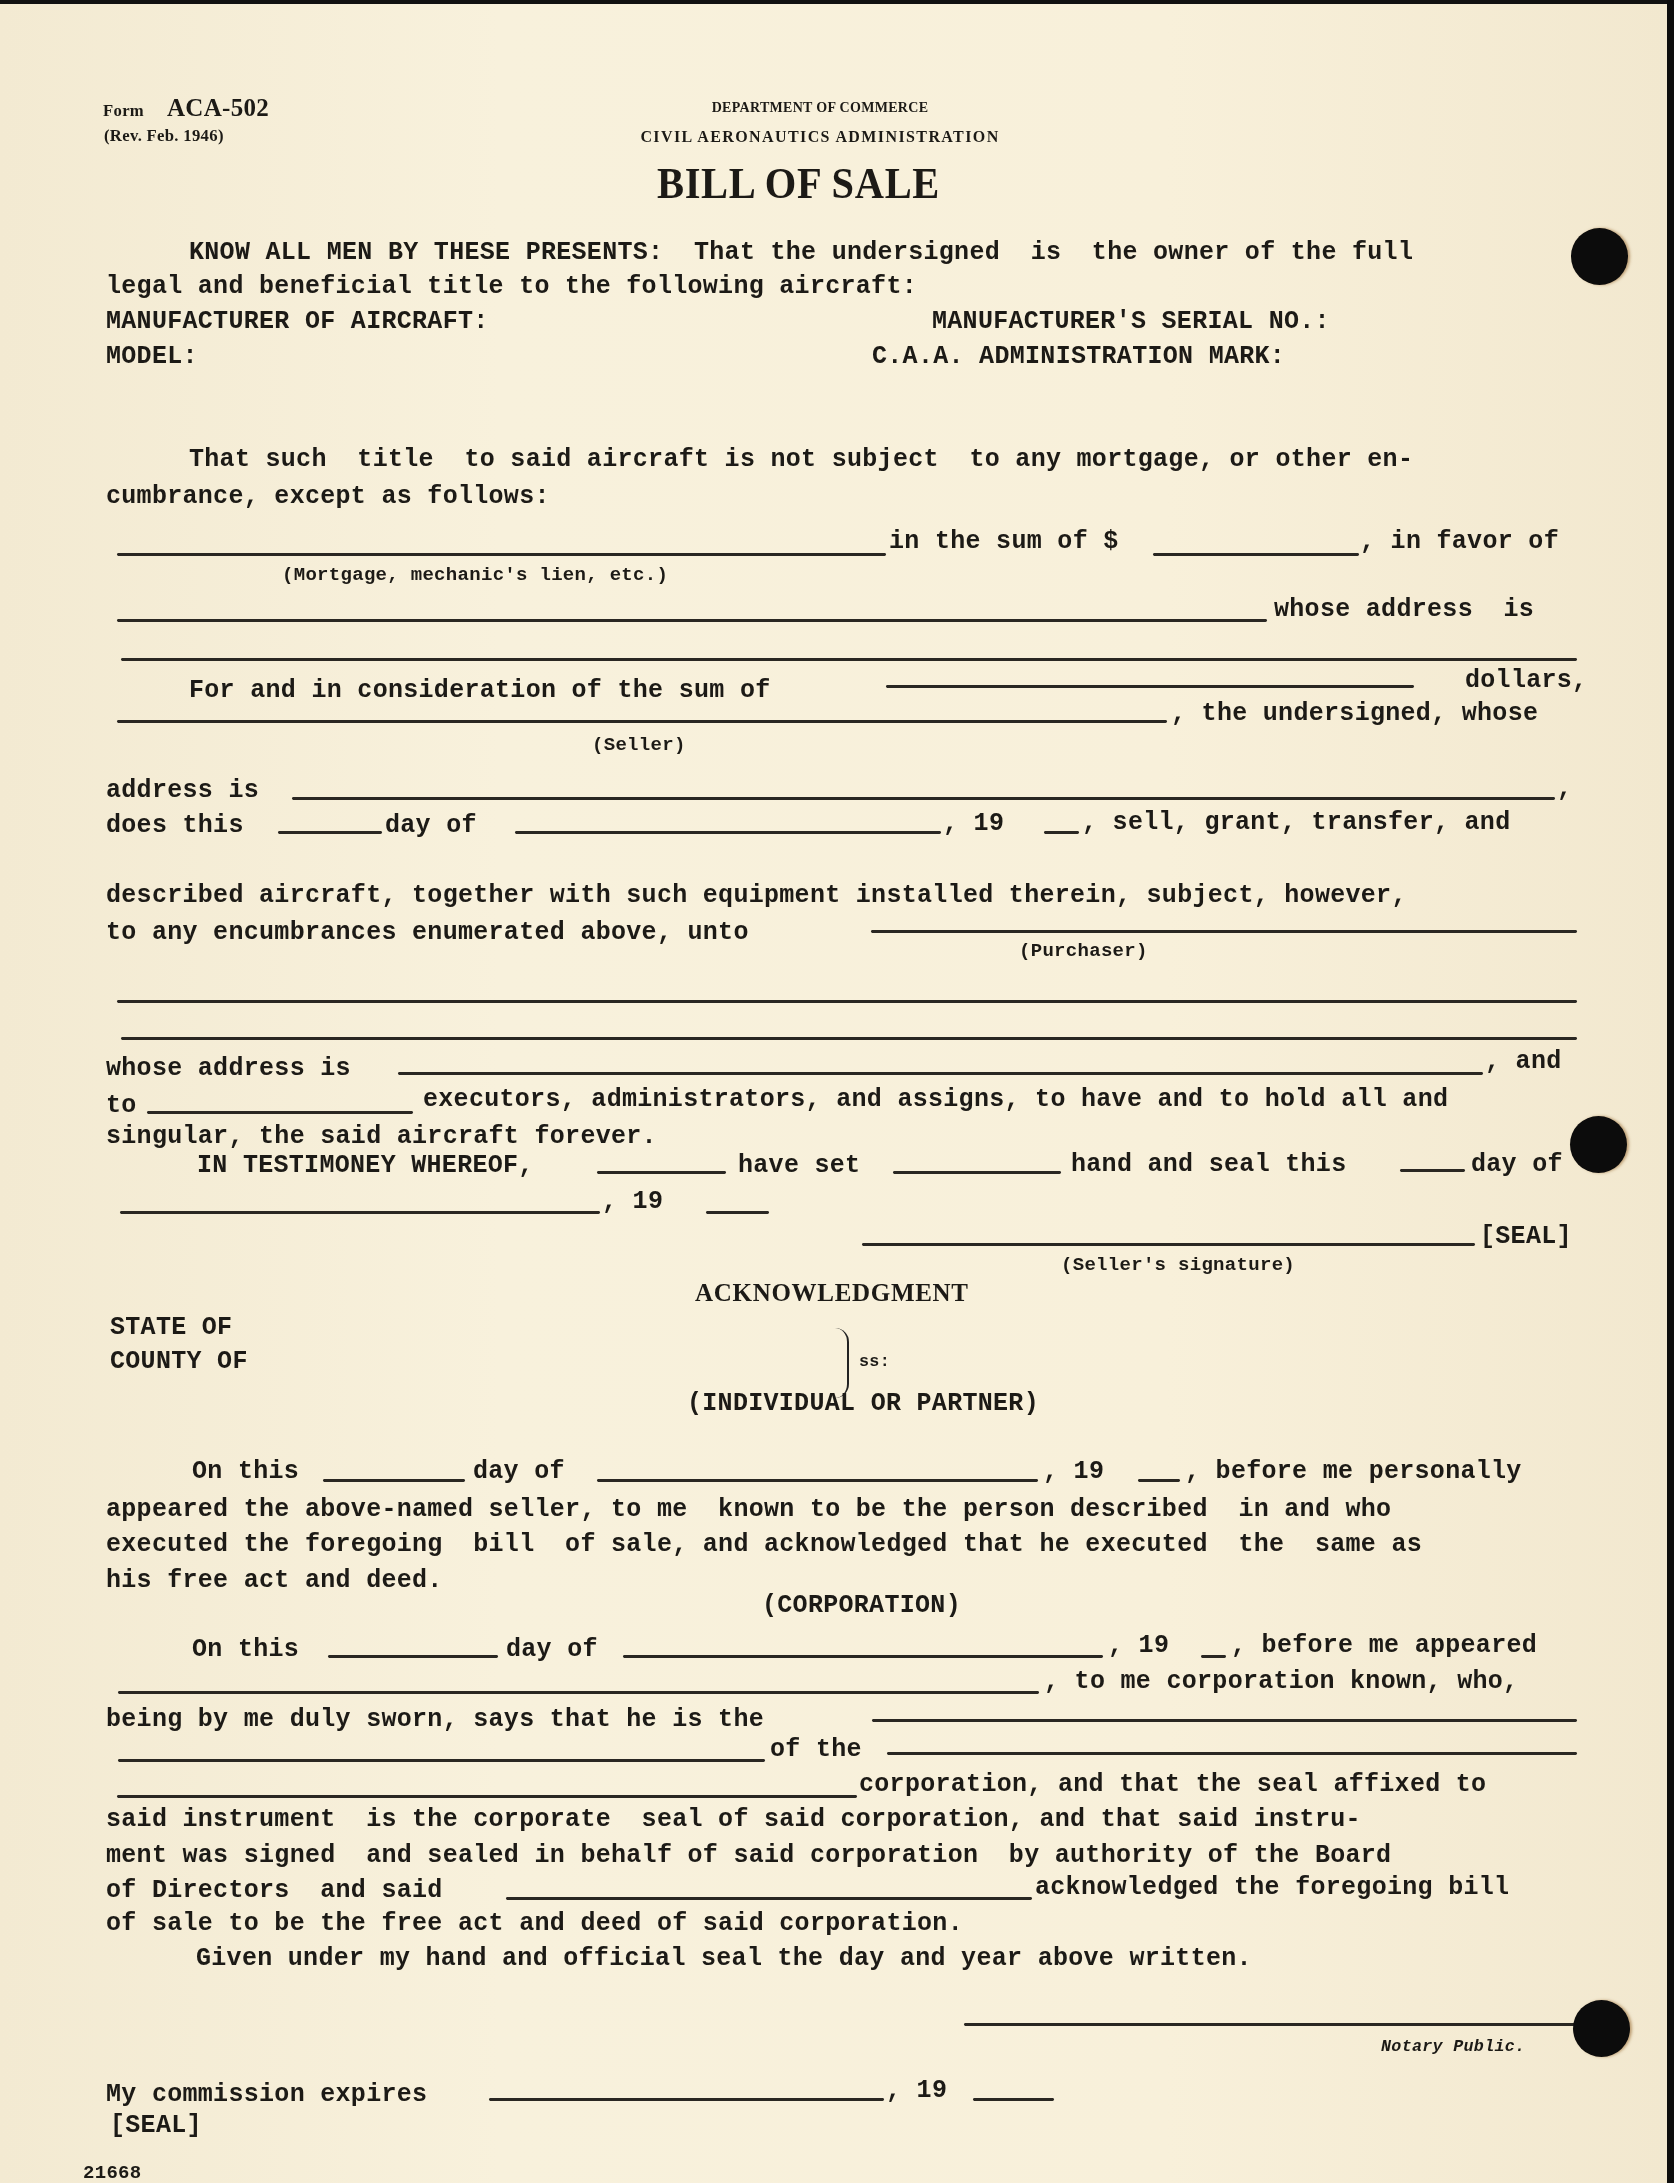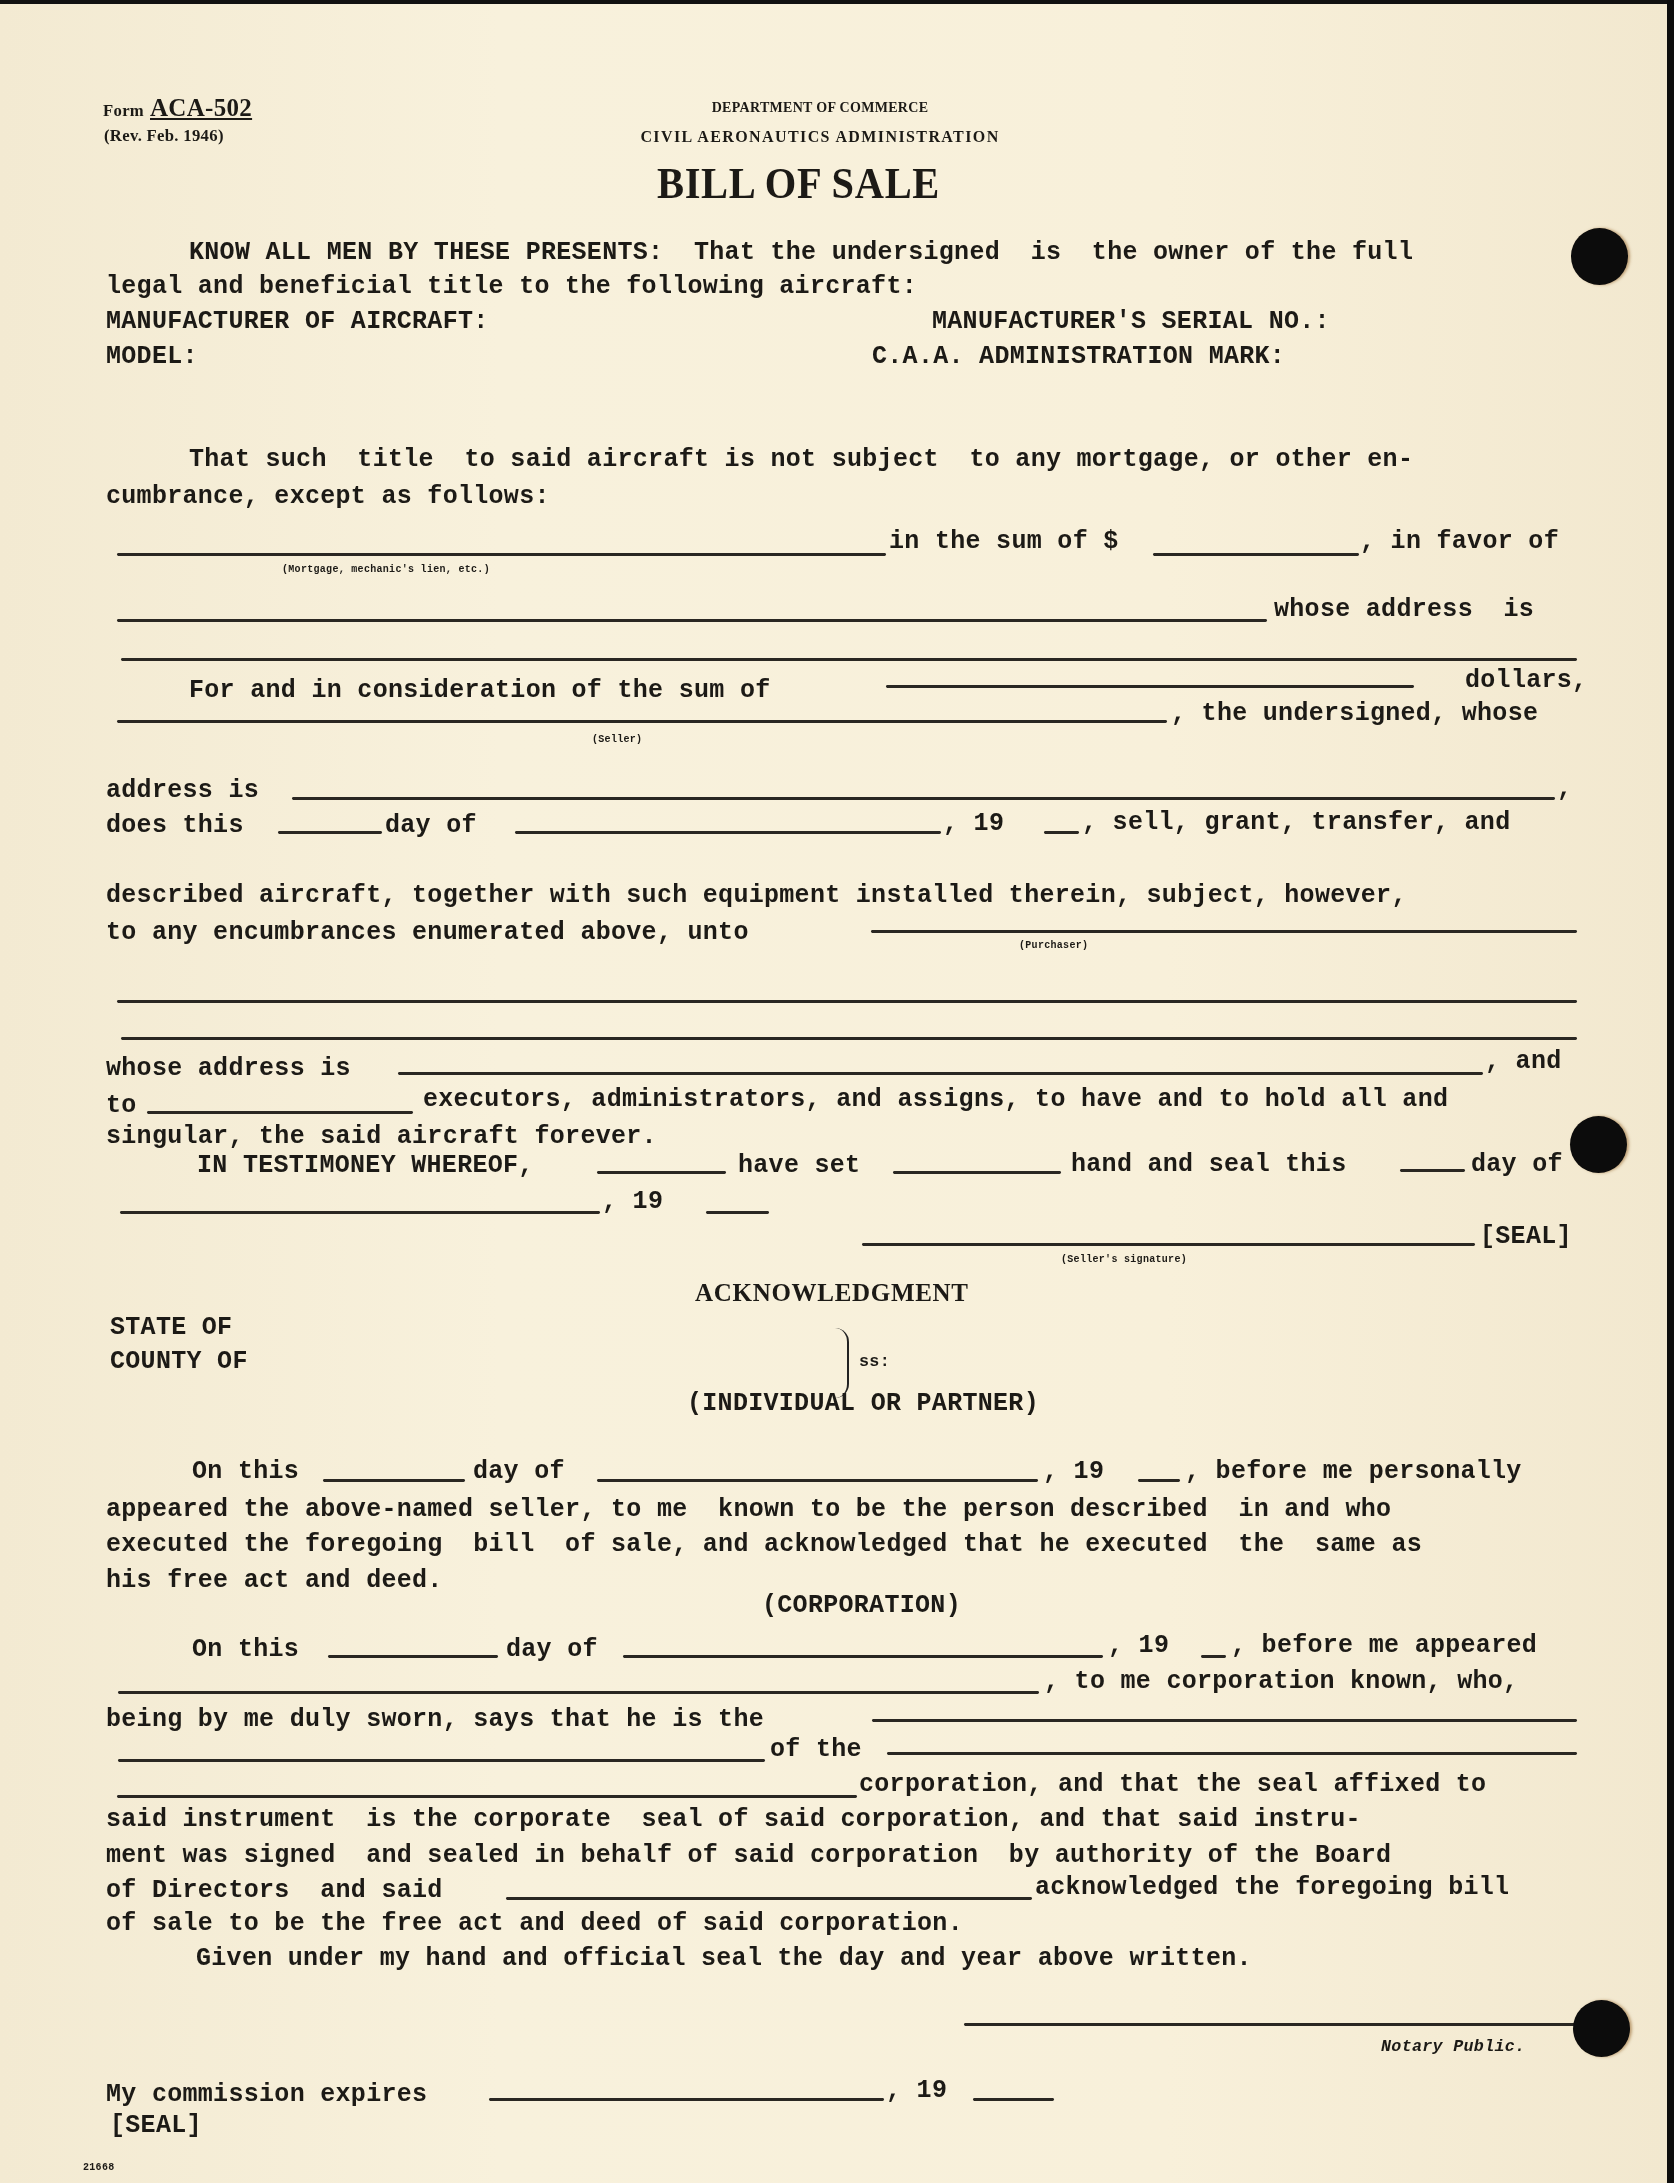--- a/index.html
+++ b/index.html
@@ -15,21 +15,21 @@
     position: absolute; left: 0; top: 4.2px; width: 1667px; height: 2179px;
     background: linear-gradient(90deg, #f3ead2 0%, #f8f1dc 30%, #f8f0da 70%, #f2e8cf 100%);
   }
   .hole {
     position: absolute; width: 57px; height: 57px; border-radius: 50%;
     background: #0c0c0c; box-shadow: 2.1px 0 2.8px rgba(140,90,30,0.5);
   }
   .t { position: absolute; white-space: pre; font-weight: bold; letter-spacing: 0.3px; }
   .body-txt { font-size: 25px; }
   .small { font-size: 16.7px; }
-  .tiny { font-size: 10px; }
+  .tiny { font-size: 19px; }
   .line {
     position: absolute; height: 2.8px; background: #2a2722; border-radius: 1.4px;
   }
   .center { text-align: center; }
   .title-big { font-family: "Liberation Serif", "DejaVu Serif", serif; font-size: 44px; font-weight: bold; letter-spacing: 0.7px; transform: scaleX(0.92); transform-origin: left top; }
   .dept { font-family: "Liberation Serif", serif; font-size: 14px; font-weight: bold; }
   .agency { font-family: "Liberation Serif", serif; font-size: 16px; font-weight: bold; letter-spacing: 1.4px; }
   .formno { font-family: "Liberation Serif", serif; font-size: 25px; font-weight: bold; }
   .formlbl { font-family: "Liberation Serif", serif; font-size: 16.7px; font-weight: bold; }
   .rev { font-family: "Liberation Serif", serif; font-size: 16.7px; font-weight: bold; }
@@ -37,21 +37,21 @@
   .brace { position: absolute; width: 12.5px; height: 70px; border-right: 2.1px solid #222; border-radius: 0 14px 14px 0; }
   .italic { font-style: italic; }
 </style>
 </head>
 <body>
 
 <div class="edge-top"></div>
 <div class="paper">
 
   <div class="t formlbl" style="left:103px;top:97px;">Form</div>
-  <div class="t formno" style="left:150px;top:90px;text-decoration:underline;">ACA-502</div>
+  <div class="t formno" style="left:167px;top:90px;">ACA-502</div>
   <div class="t rev" style="left:104px;top:122px;">(Rev. Feb. 1946)</div>
   <div class="t dept center" style="left:528px;top:96px;width:584px;">DEPARTMENT OF COMMERCE</div>
   <div class="t agency center" style="left:528px;top:124px;width:584px;">CIVIL AERONAUTICS ADMINISTRATION</div>
   <div class="t title-big" style="left:657px;top:154px;">BILL OF SALE</div>
 
   <div class="t body-txt" style="left:189px;top:234px;">KNOW ALL MEN BY THESE PRESENTS:  That the undersigned  is  the owner of the full</div>
   <div class="t body-txt" style="left:106px;top:268px;">legal and beneficial title to the following aircraft:</div>
   <div class="t body-txt" style="left:106px;top:303px;">MANUFACTURER OF AIRCRAFT:</div>
   <div class="t body-txt" style="left:920px;top:303px;margin-left:12px;">MANUFACTURER'S SERIAL NO.:</div>
   <div class="t body-txt" style="left:106px;top:338px;">MODEL:</div>

